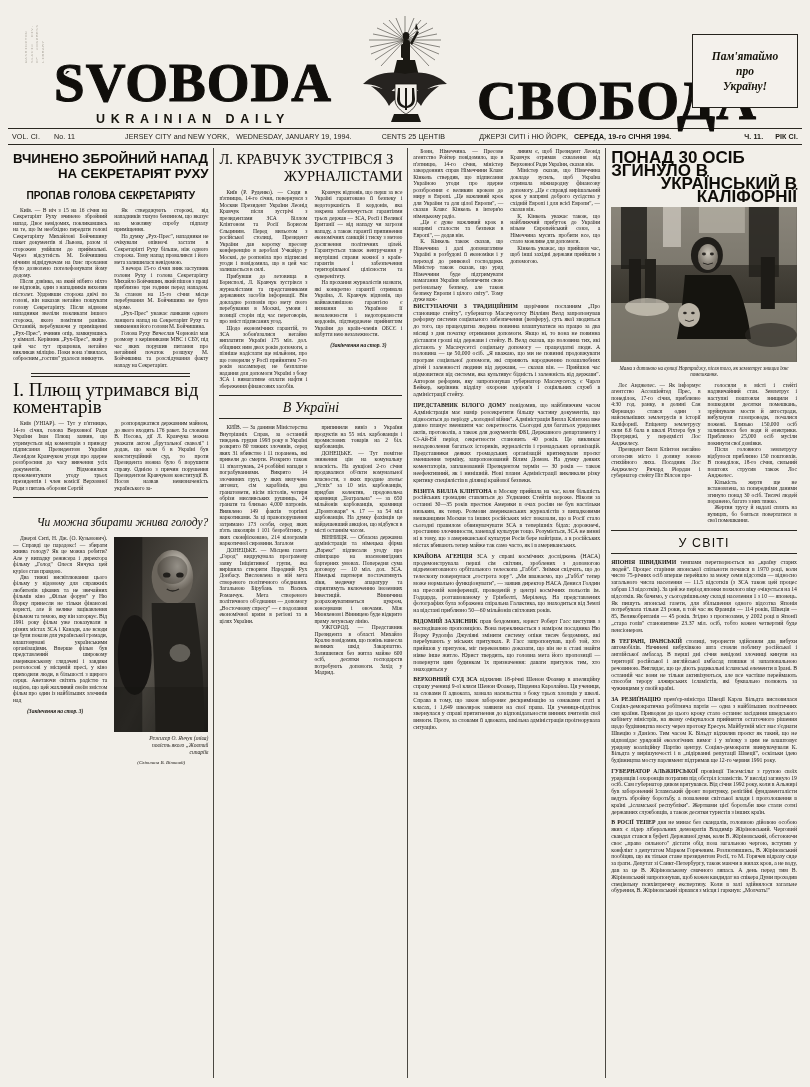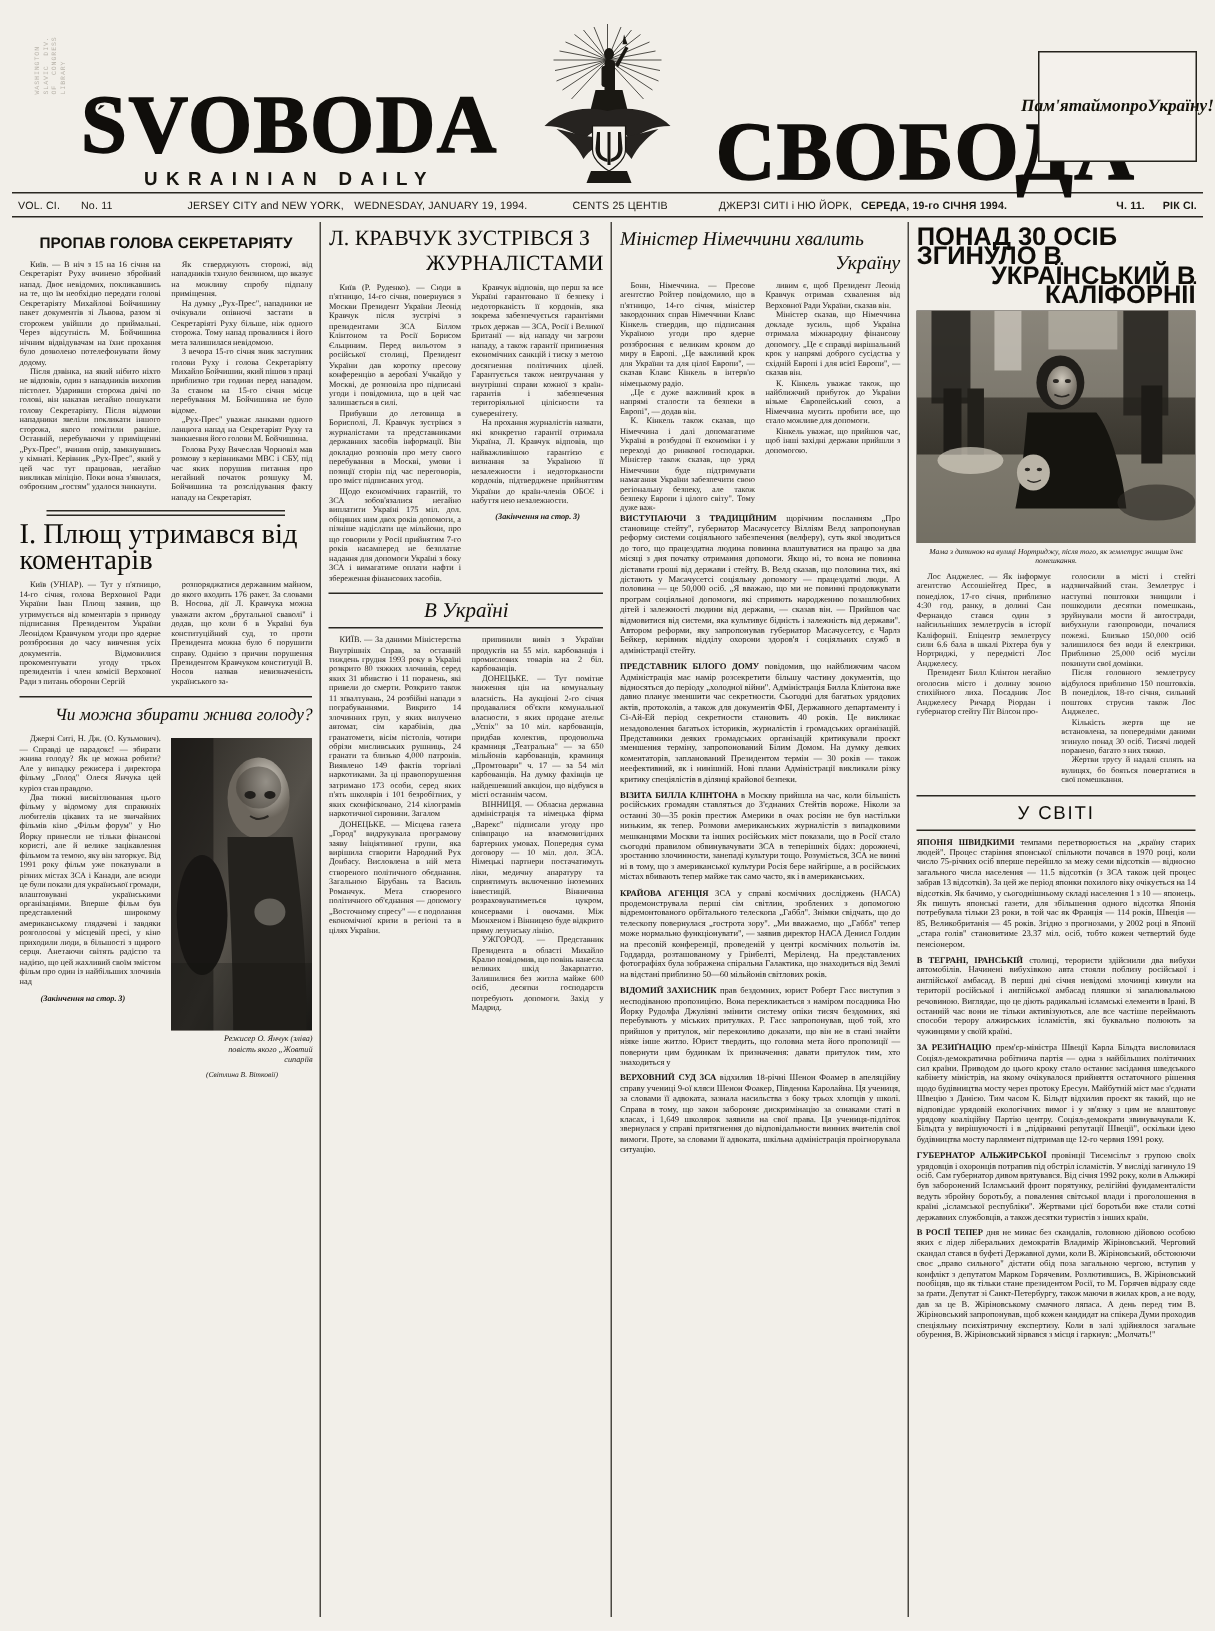--- a/index.html
+++ b/index.html
@@ -62,21 +62,21 @@
     margin-top:4px;color:#17150f;
   }
   .mast-emblem{
     width:112px;height:110px;margin:0 6px 2px 6px;position:relative;
   }
   .mast-right{ text-align:center;width:300px;}
   .flag-box{
     position:absolute;right:12px;top:34px;
     width:104px;height:72px;
     border:1.2px solid #25231d;
-    display:flex;flex-direction:row;align-items:center;justify-content:center;
+    display:flex;flex-direction:column;align-items:center;justify-content:center;
     font-family:"Liberation Serif", serif;
     font-style:italic;font-weight:bold;font-size:11.5px;line-height:15px;
     color:#141209;
     background:#f4f1ec;
   }
   
   .folio{
     border-top:1.4px solid #2b2822;
     border-bottom:1.4px solid #2b2822;
     margin:2px 8px 0 8px;
@@ -291,20 +291,24 @@
     <span class="b">СЕРЕДА, 19-го СІЧНЯ 1994.</span>
     <span class="sp"></span>
     <span class="b">Ч. 11.</span>
     <span style="width:12px"></span>
     <span class="b">РІК CI.</span>
   </div>
 
   <div class="content">
 
     <div class="colwrap c1">
+      <div class="hl-main">
+        <span class="l1">ВЧИНЕНО ЗБРОЙНИЙ НАПАД</span>
+        <span>НА СЕКРЕТАРІЯТ РУХУ</span>
+      </div>
       <div class="hl-sub">ПРОПАВ ГОЛОВА СЕКРЕТАРІЯТУ</div>
 
       <div class="two">
         <div class="bt">
           <p>Київ. — В ніч з 15 на 16 січня на Секретаріят Руху вчинено збройний напад. Двоє невідомих, покликавшись на те, що їм необхідно передати голові Секретаріяту Михайлові Бойчишину пакет документів зі Львова, разом зі сторожем увійшли до приймальні. Через відсутність М. Бойчишина нічним відвідувачам на їхнє прохання було дозволено потелефонувати йому додому.</p>
           <p>Після дзвінка, на який нібито ніхто не відповів, один з нападників вихопив пістолет. Ударивши сторожа двічі по голові, він наказав негайно пошукати голову Секретаріяту. Після відмови нападники звеліли покликати іншого сторожа, якого помітили раніше. Останній, перебуваючи у приміщенні „Рух-Прес", вчинив опір, замкнувшись у кімнаті. Керівник „Рух-Прес", який у цей час тут працював, негайно викликав міліцію. Поки вона з'явилася, озброєним „гостям" удалося зникнути.</p>
         </div>
         <div class="bt">
           <p>Як стверджують сторожі, від нападників тхнуло бензином, що вказує на можливу спробу підпалу приміщення.</p>
           <p>На думку „Рух-Прес", нападники не очікували опівночі застати в Секретаріяті Руху більше, ніж одного сторожа. Тому напад провалився і його мета залишилася невідомою.</p>
@@ -321,21 +325,21 @@
       <div class="two">
         <div class="bt">
           <p>Київ (УНІАР). — Тут у п'ятницю, 14-го січня, голова Верховної Ради України Іван Плющ заявив, що утримується від коментарів з приводу підписання Президентом України Леонідом Кравчуком угоди про ядерне роззброєння до часу вивчення усіх документів. Відмовилися прокоментувати угоду трьох президентів і член комісії Верховної Ради з питань оборони Сергій</p>
         </div>
         <div class="bt">
           <p>розпоряджатися державним майном, до якого входить 176 ракет. За словами В. Носова, дії Л. Кравчука можна уважати актом „брутальної сваволі" і додав, що коли б в Україні був конституційний суд, то проти Президента можна було б порушити справу. Однією з причин порушення Президентом Кравчуком конституції В. Носов назвав невизначеність українського за-</p>
         </div>
       </div>
 
       <div class="hl-rule" style="margin-top:6px"></div>
-      <div class="hl-ital" style="text-align:right;font-size:11.5px;margin-top:4px">Чи можна збирати жнива голоду?</div>
+      <div class="hl-ital" style="text-align:right;font-size:11.5px;margin-top:16px">Чи можна збирати жнива голоду?</div>
 
       <div class="two">
         <div class="bt">
           <p>Джерзі Ситі, Н. Дж. (О. Кузьмович). — Справді це парадокс! — збирати жнива голоду? Як це можна робити? Але у випадку режисера і директора фільму „Голод" Олеся Янчука цей куріоз став правдою.</p>
           <p>Два тижні висвітлювання цього фільму у відомому для справжніх любителів цікавих та не звичайних фільмів кіно „Фільм форум" у Ню Йорку принесли не тільки фінансові користі, але й велике зацікавлення фільмом та темою, яку він заторкує. Від 1991 року фільм уже показували в різних містах ЗСА і Канади, але всюди це були покази для української громади, влаштовувані українськими організаціями. Вперше фільм був представлений широкому американському глядачеві і завдяки розголосові у місцевій пресі, у кіно приходили люди, в більшості з щирого серця. Анетаючи світять радістю та надією, що цей жахливий своїм змістом фільм про один із найбільших злочинів над</p>
           <div class="jump l">(Закінчення на стор. 3)</div>
         </div>
         <div>
           <div class="photo" style="height:195px">
             <svg viewBox="0 0 100 195" preserveAspectRatio="none">
@@ -404,24 +408,20 @@
         <div class="bt">
           <p>припинили вивіз з України продуктів на 55 міл. карбованців і промислових товарів на 2 біл. карбованців.</p>
           <p>ДОНЕЦЬКЕ. — Тут помітне зниження цін на комунальну власність. На аукціоні 2-го січня продавалися об'єкти комунальної власности, з яких продане ательє „Успіх" за 10 міл. карбованців, придбав колектив, продовольча крамниця „Театральна" — за 650 мільйонів карбованців, крамниця „Промтовари" ч. 17 — за 54 міл карбованців. На думку фахівців це найдешевший авкціон, що відбувся в місті останнім часом.</p>
           <p>ВІННИЦЯ. — Обласна державна адміністрація та німецька фірма „Варекс" підписали угоду про співпрацю на взаємовигідних бартерних умовах. Попередня сума договору — 10 міл. дол. ЗСА. Німецькі партнери постачатимуть ліки, медичну апаратуру та сприятимуть включенню іноземних інвестицій. Вінничина розраховуватиметься цукром, консервами і овочами. Між Мюнхеном і Вінницею буде відкрито пряму летунську лінію.</p>
           <p>УЖГОРОД. — Представник Президента в області Михайло Кралю повідомив, що повінь нанесла великих шкід Закарпаттю. Залишилися без житла майже 600 осіб, десятки господарств потребують допомоги. Захід у Мадрид.</p>
         </div>
       </div>
     </div>
 
     <div class="colwrap c3">
-      <div class="hl-ital">
-        <span class="l1">Міністер Німеччини хвалить</span>
-        <span class="l2">Україну</span>
-      </div>
 
       <div class="two">
         <div class="bt">
           <p>Бонн, Німеччина. — Пресове агентство Ройтер повідомило, що в п'ятницю, 14-го січня, міністер закордонних справ Німеччини Клавс Кінкель ствердив, що підписання Україною угоди про ядерне роззброєння є великим кроком до миру в Европі. „Це важливий крок для України та для цілої Европи", — сказав Клавс Кінкель в інтерв'ю німецькому радіо.</p>
           <p>„Це є дуже важливий крок в напрямі сталости та безпеки в Европі", — додав він.</p>
           <p>К. Кінкель також сказав, що Німеччина і далі допомагатиме Україні в розбудові її економіки і у переході до ринкової господарки. Міністер також сказав, що уряд Німеччини буде підтримувати намагання України забезпечити свою регіональну безпеку, але також безпеку Европи і цілого світу". Тому дуже важ-</p>
         </div>
         <div class="bt">
           <p>ливим є, щоб Президент Леонід Кравчук отримав схвалення від Верховної Ради України, сказав він.</p>
           <p>Міністер сказав, що Німеччина докладе зусиль, щоб Україна отримала міжнародну фінансову допомогу. „Це є справді вирішальний крок у напрямі доброго сусідства у східній Европі і для всієї Европи", — сказав він.</p>

